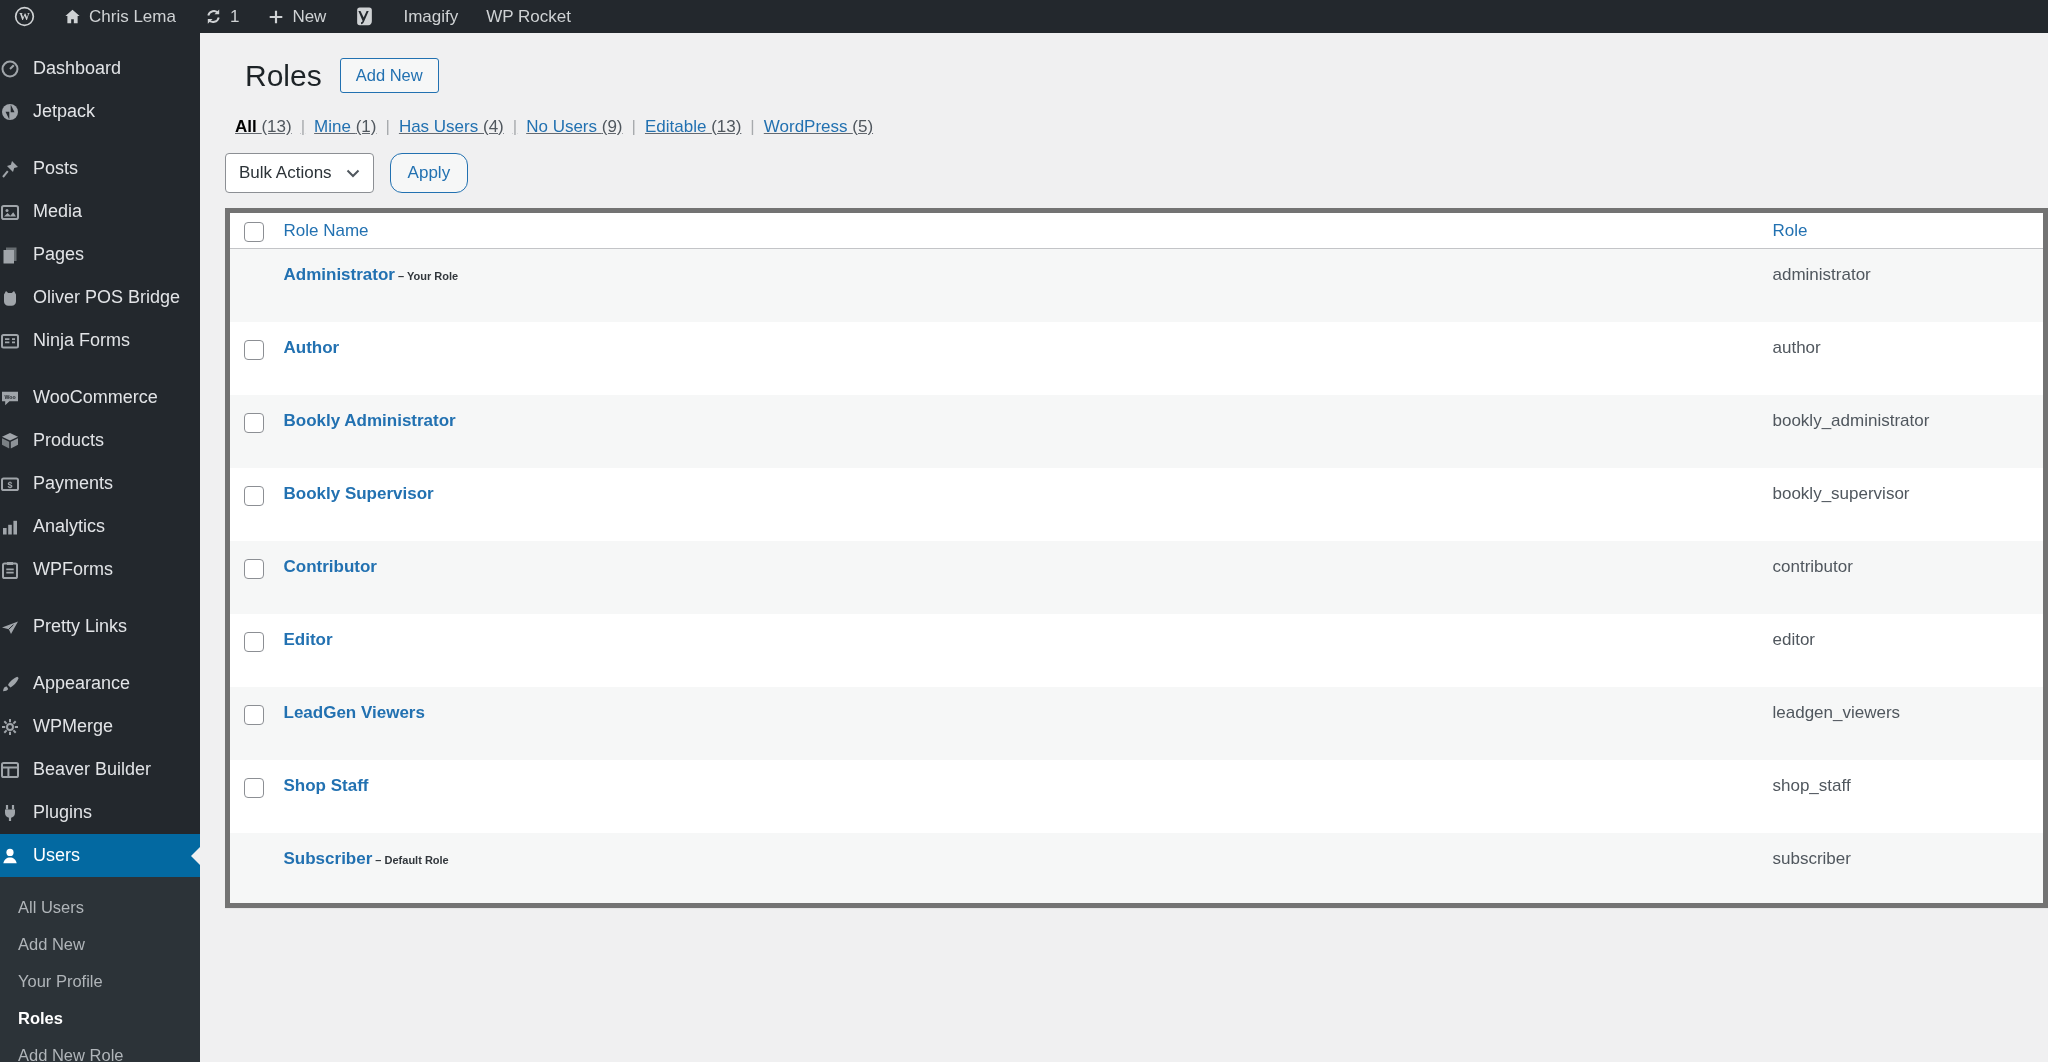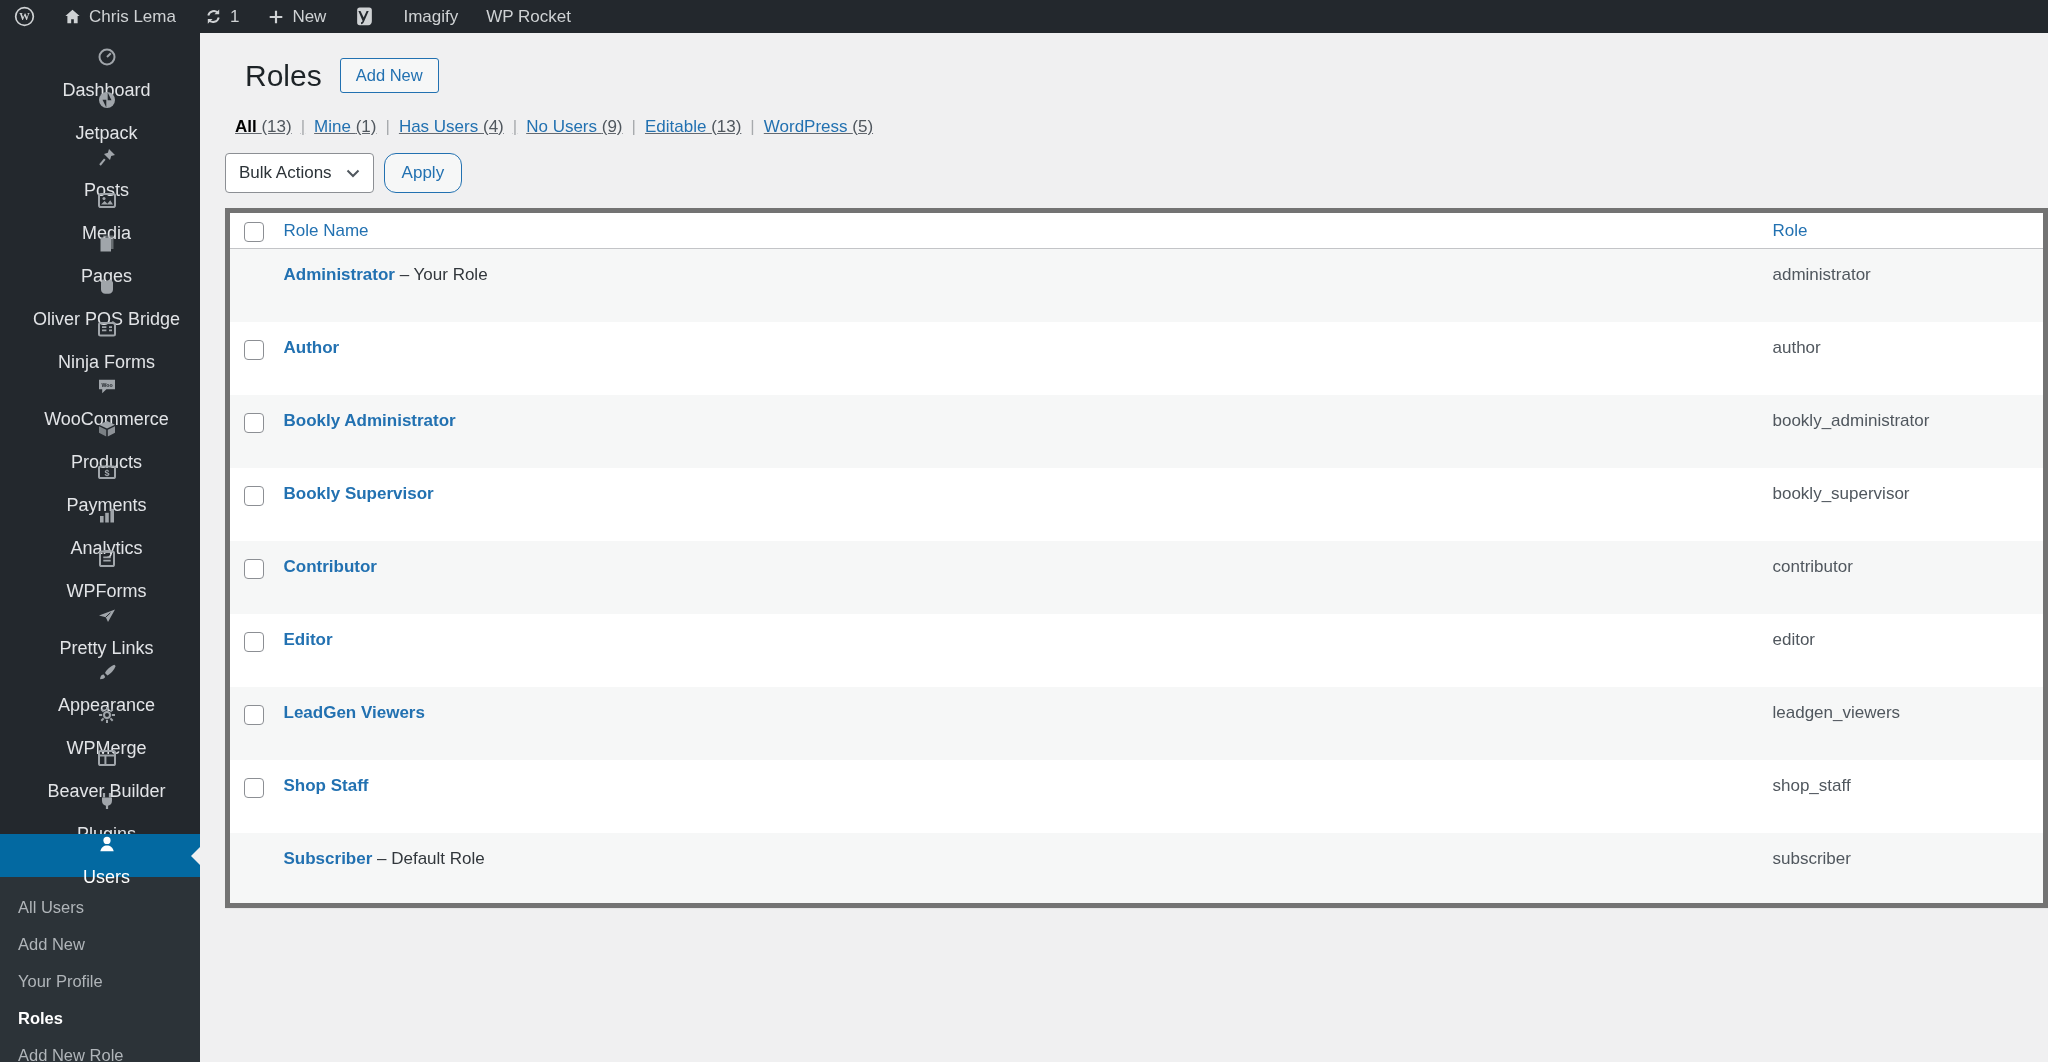--- a/index.html
+++ b/index.html
@@ -7,21 +7,21 @@
 
   
   #adminbar { position:absolute; left:0; top:0; width:2048px; height:33px; background:#23282d; color:#cfd2d4; display:flex; align-items:center; font-size:17px; z-index:50; }
   #adminbar .ab-item { display:flex; align-items:center; gap:7px; padding:0 14px; height:33px; cursor:pointer; white-space:nowrap; }
   #adminbar svg { display:block; }
   .ab-plain { padding:0 14px; cursor:pointer; }
 
   
   #sidebar { position:absolute; left:0; top:33px; width:200px; height:1029px; background:#23282d; color:#e2e4e7; font-size:18px; }
   #menu { list-style:none; padding-top:14px; }
-  #menu li.menu-item { display:flex; align-items:center; gap:13px; height:43px; padding-left:13px; cursor:pointer; position:relative;flex-direction:column; }
+  #menu li.menu-item { display:flex; align-items:center; gap:13px; height:43px; padding-left:0; cursor:pointer; position:relative; }
   #menu li.menu-item .icon { width:20px; height:20px; color:#a0a5aa; flex:0 0 20px; }
   #menu li.sep { height:14px; }
   #menu li.menu-item.active { background:#0369a1; color:#ffffff; }
   #menu li.menu-item.active .icon { color:#ffffff; }
   #menu li.menu-item.active .pointer { position:absolute; right:0; top:50%; margin-top:-9px; width:0; height:0; border-top:9px solid transparent; border-bottom:9px solid transparent; border-right:9px solid #f0f0f1; }
   #submenu { background:#2c3338; padding:12px 0 16px 0; }
   #submenu .sub-item { display:block; padding:9px 0 9px 18px; font-size:16.5px; color:#b0b5b9; cursor:pointer; }
   #submenu .sub-item.current { color:#ffffff; font-weight:bold; }
 
   
@@ -30,35 +30,35 @@
   .title-row { margin-top:25px; display:flex; align-items:center; padding-left:20px; }
   h1.page-title { font-size:30px; font-weight:400; color:#1d2327; line-height:34px; }
   .page-title-action { margin-left:18px; padding:7px 15px; font-size:16.5px; color:#2271b1; background:#f6f7f7; border:1px solid #2271b1; border-radius:3px; cursor:pointer; font-weight:400; }
 
   .subsubsub { margin-top:24px; padding-left:10px; font-size:17px; color:#646970; list-style:none;text-decoration:underline; }
   .subsubsub .flink { color:#2271b1; text-decoration:none; cursor:pointer; }
   .subsubsub .flink.current { color:#000000; font-weight:bold; cursor:default; }
   .subsubsub .count { color:#50575e; }
   .subsubsub .divider { color:#a7aaad; margin:0 9px; }
 
-  .tablenav { margin-top:16px; display:flex; align-items:center; gap:10px; }
+  .tablenav { margin-top:16px; display:flex; align-items:center; gap:16px; }
   .bulk-select { display:inline-flex; align-items:center; gap:14px; height:40px; background:#ffffff; border:1px solid #8c8f94; border-radius:4px; padding:0 13px; font-size:17px; color:#2c3338; cursor:pointer; }
   .bulk-select .chev { color:#50575e; }
   .apply-btn { height:40px; padding:0 17px; font-size:17px; color:#2271b1; background:#f6f7f7; border:1px solid #2271b1; border-radius:12px; cursor:pointer; }
 
   table.roles { margin-top:15px; width:1823px; border-collapse:collapse; background:#ffffff; border:5px solid #737373; box-shadow:0 1px 1px rgba(0,0,0,.04); }
   table.roles thead th { height:38px; text-align:left; font-weight:400; font-size:17px; color:#2271b1; border-bottom:1px solid #c3c4c7; }
   th.col-cb, td.col-cb { width:48px; padding-left:14px; }
   th.col-name, td.col-name { padding-left:8px; }
   th.col-role, td.col-role { width:273px; }
   table.roles tbody tr { height:73px; }
   table.roles tbody tr:nth-child(odd) { background:#f6f7f7; }
   table.roles td { vertical-align:top; padding-top:16px; }
   .role-link { color:#2271b1; font-weight:bold; font-size:17px; text-decoration:none; cursor:pointer; }
-  .role-suffix { color:#32373c; font-weight:normal; font-size:17px; }
+  .role-suffix { color:#32373c; font-weight:bold; font-size:11px; }
   .role-slug { color:#50575e; font-size:17px; font-weight:400; }
   .cb { width:20px; height:20px; border:1px solid #8c8f94; border-radius:4px; background:#ffffff; cursor:pointer; margin-top:2px; }
   th .col-head-link { color:#2271b1; cursor:pointer; }
 </style>
 </head>
 <body>
 
 <div id="adminbar">
   <div class="ab-item">
     <span>

